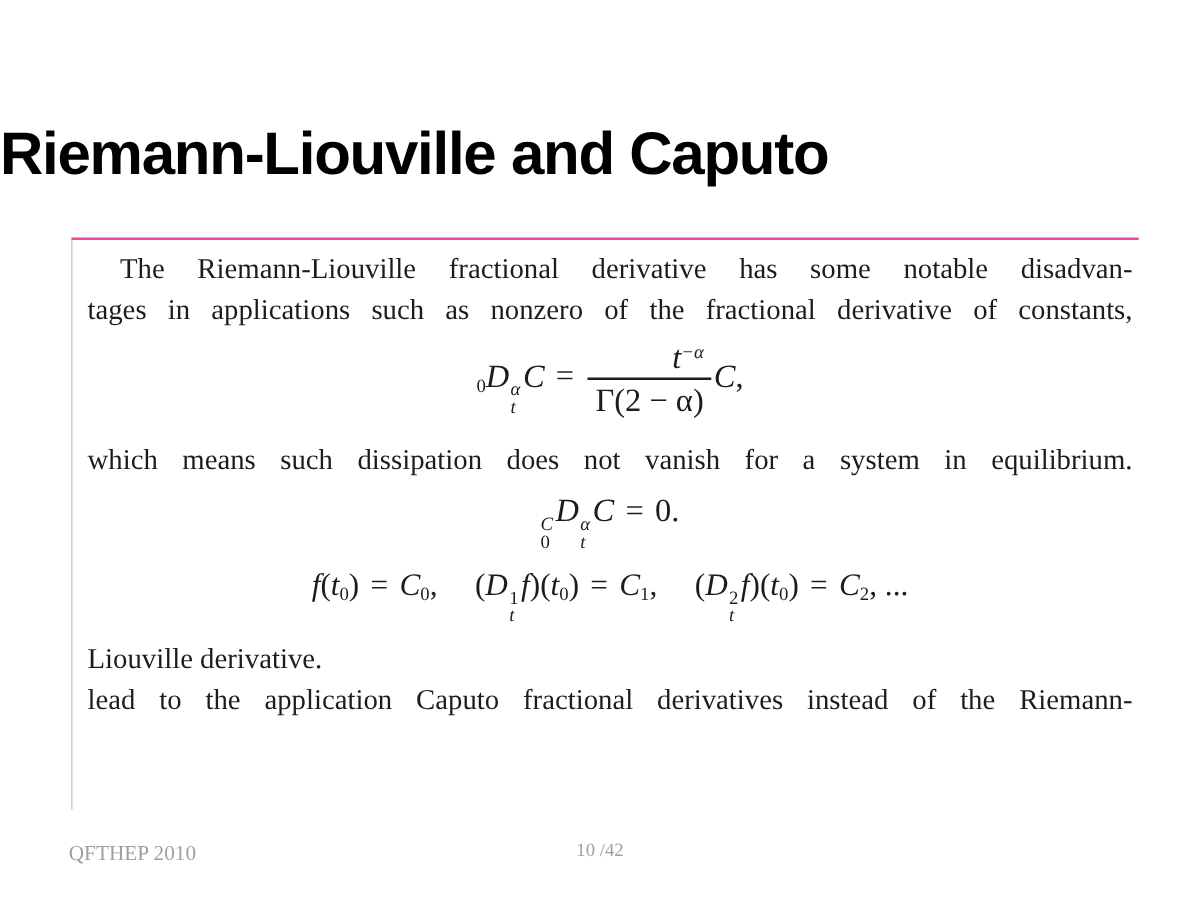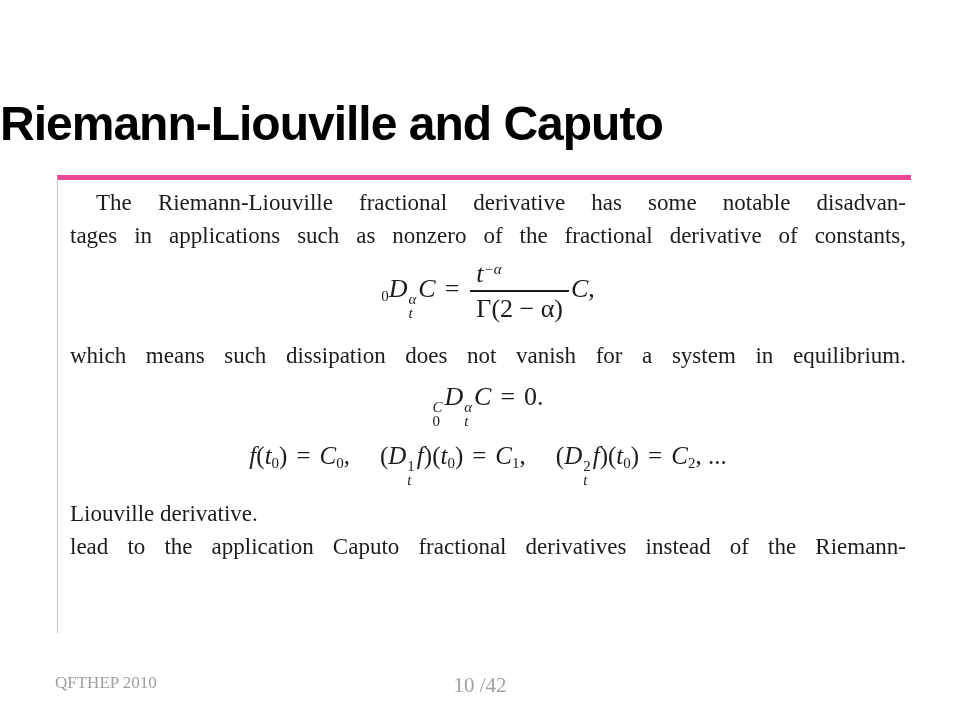--- a/index.html
+++ b/index.html
@@ -6,22 +6,22 @@
   body {
     width:960px; height:720px; background:#ffffff; position:relative;
     overflow:hidden; font-family:"Liberation Serif", serif;
   }
   .title {
     position:absolute; top:64px; left:0; right:0; text-align:left;
     font-family:"Liberation Sans", sans-serif; font-weight:700;
     font-size:48px; letter-spacing:-1px; color:#000;
   }
   .content {
-    position:absolute; left:57px; top:175px; width:854px; height:458px;
-    border-top:5px solid #ec4899; border-left:1px solid #c3c3c3;
+    position:absolute; left:57px; top:190px; width:854px; height:458px;
+    border-top:2px solid #ec4899; border-left:1px solid #c3c3c3;
     padding:6px 0 0 12px; box-sizing:border-box;
     color:#1c1c1c; font-size:23px;
   }
   .line { width:836px; line-height:33px; margin:0; }
   .just { text-align:justify; text-align-last:justify; }
   .indent { text-indent:26px; }
   .math {
     width:836px; text-align:center; font-size:26px; color:#1c1c1c;
     font-style:normal;
   }
@@ -31,30 +31,30 @@
   .it { font-style:italic; }
   .eq { margin:0 9px; }
   .sub { font-size:15px; vertical-align:-4px; }
   .fsup { font-size:15px; vertical-align:8px; }
   .ss, .press {
     display:inline-flex; flex-direction:column; align-items:flex-start;
     font-size:15px; line-height:14px; vertical-align:-7px;
   }
   .ss { margin:0 2px 0 1px; }
   .press { margin-right:2px; }
-  .frac { display:inline-block; vertical-align:middle; text-align:left; margin:0 2px; }
+  .frac { display:inline-block; vertical-align:middle; text-align:right; margin:0 2px; }
   .frac .num { display:block; padding:0 6px 3px 6px; border-bottom:2px solid #1c1c1c; line-height:1.05; }
   .frac .den { display:block; padding:3px 6px 0 6px; line-height:1.05; }
   .gap { display:inline-block; width:30px; }
   .footer-left {
     position:absolute; left:55px; top:673px; font-size:17px; color:#9f9f9f;
   }
   .footer-page {
     position:absolute; left:0; right:0; top:673px; text-align:center;
-    font-size:21px; color:#9f9f9f;
+    font-size:15px; color:#9f9f9f;
   }
 </style>
 </head>
 <body>
 
 <div>
 
   <h1 class="title">Riemann-Liouville and Caputo</h1>
 
   <div class="content">

